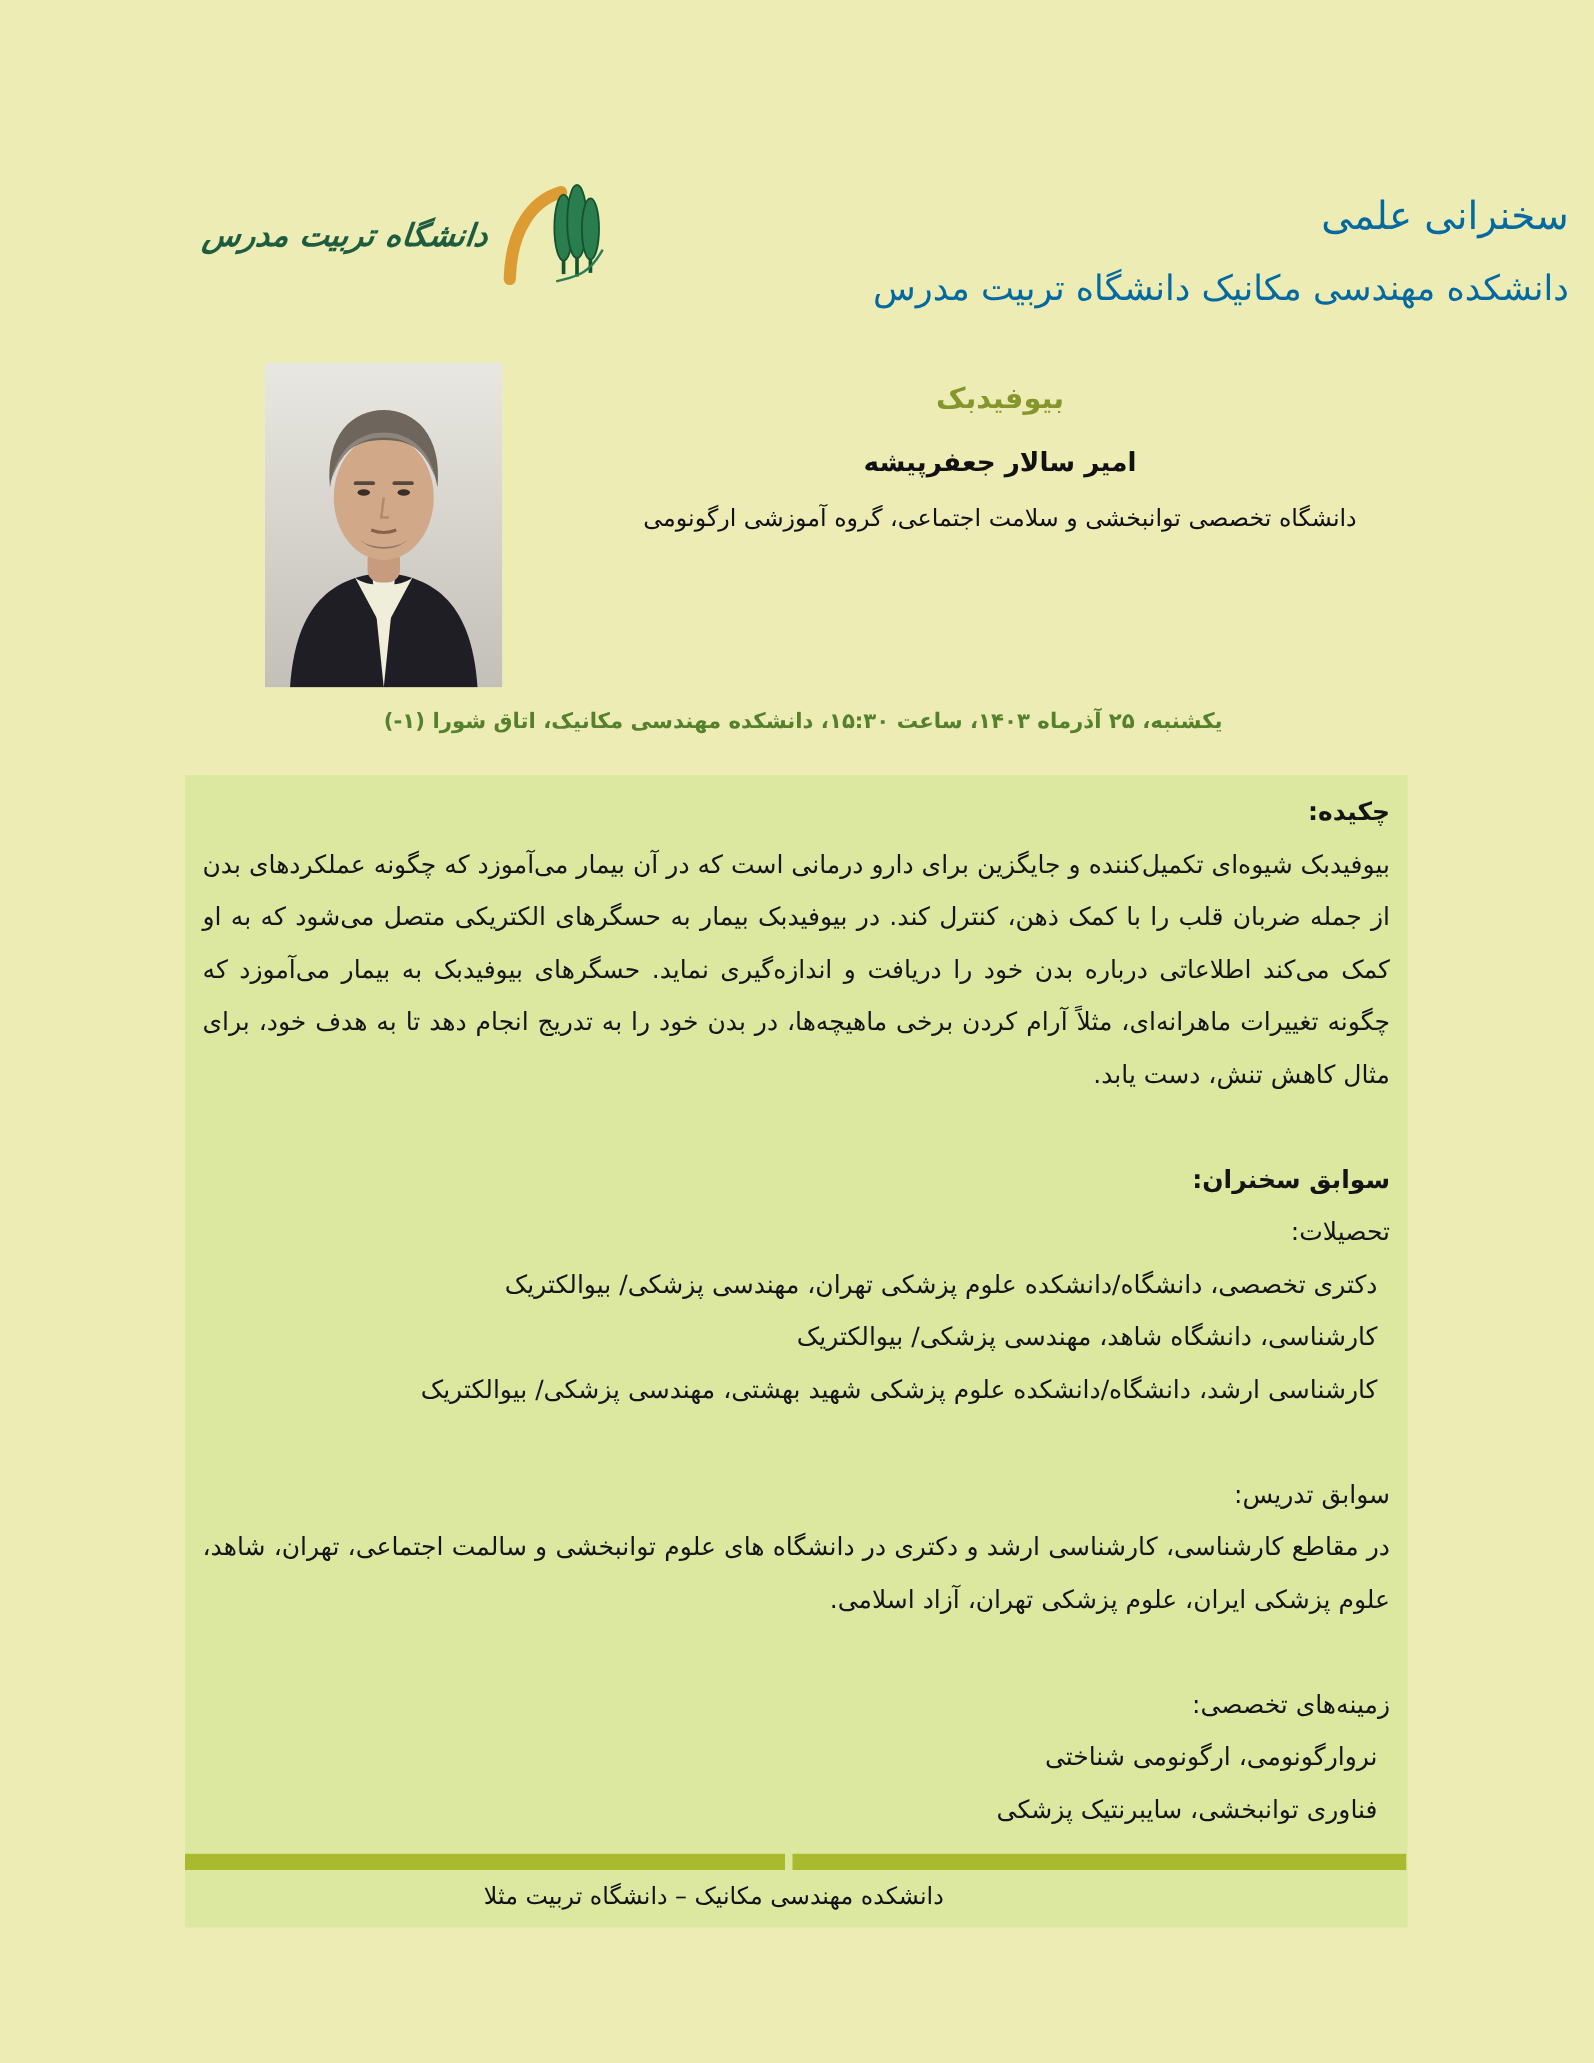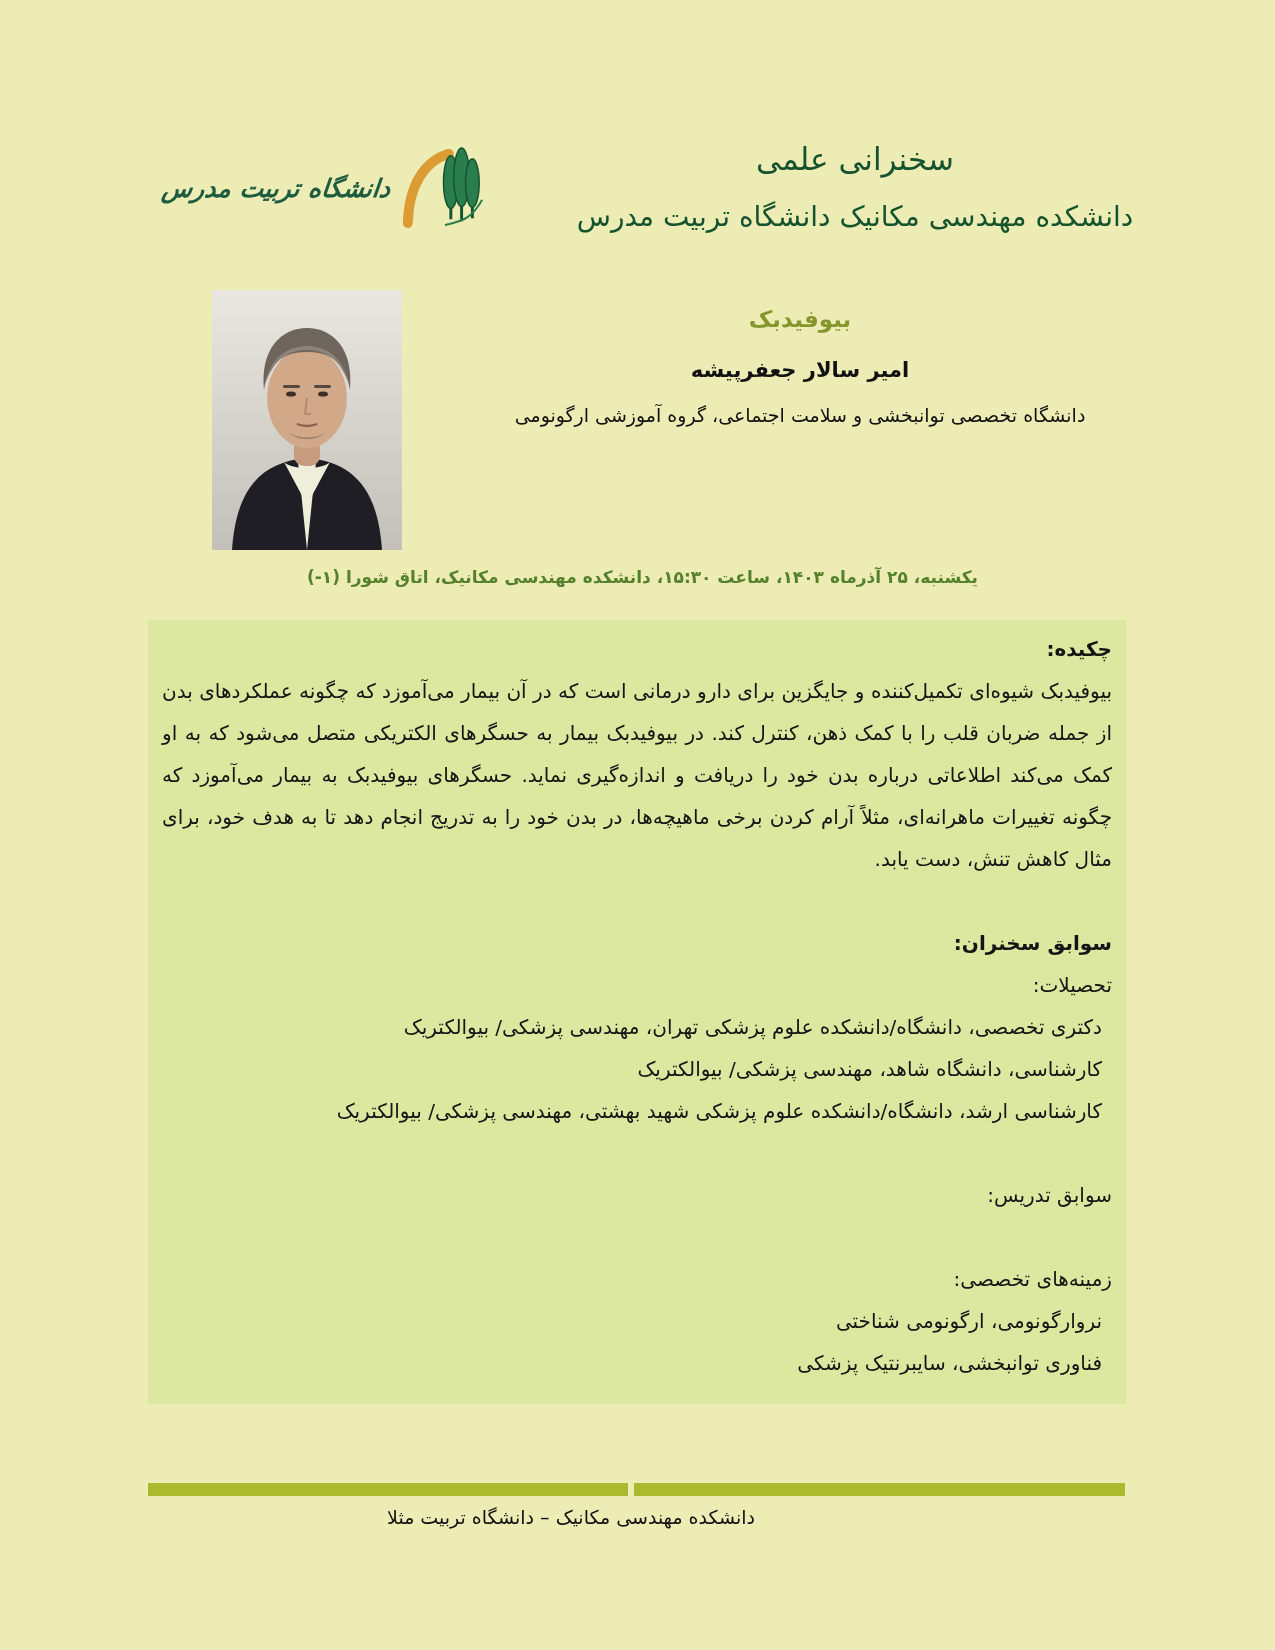--- a/index.html
+++ b/index.html
@@ -18,22 +18,22 @@
     display:flex; align-items:center; gap:10px;
   }
   .logo-calligraphy {
     color:#1e5c40; font-size:25px; font-style:italic; font-weight:bold;
     transform:skewX(-6deg); white-space:nowrap; direction:rtl;
     letter-spacing:1px;
   }
   .logo-emblem { width:88px; height:96px; flex:0 0 auto; }
 
   .header-text {
-    position:absolute; left:455px; top:136px; width:800px;
-    text-align:center; direction:rtl; color:#14532d;
+    position:absolute; left:455px; top:150px; width:800px;
+    direction:rtl; color:#0369a1;
   }
   .header-title   { font-size:31px; line-height:46px; }
   .header-subtitle{ font-size:28px; line-height:42px; margin-top:14px; }
 
   
   .photo {
     position:absolute; left:212px; top:290px; width:190px; height:260px;
     overflow:hidden;
   }
   .speaker {
@@ -46,21 +46,21 @@
 
   
   .session-line {
     position:absolute; left:150px; top:560px; width:985px;
     text-align:center; direction:rtl;
     color:#55812d; font-size:17px; font-weight:bold; line-height:34px;
   }
 
   
   .abstract-box {
-    position:absolute; left:148px; top:620px; width:978px; height:784px;
+    position:absolute; left:148px; top:620px; width:978px; height:922px;
     background:#dce8a0; direction:rtl; overflow:hidden;
     padding:8px 14px 0 14px;
     color:#151515; font-size:20px;
   }
   .abstract-box p { line-height:42px; }
   .bold-heading { font-weight:bold; }
   .justified { text-align:justify; text-justify:inter-word; }
   .gap-above { margin-top:42px; }
   .indented { padding-right:10px; }
 
@@ -151,20 +151,21 @@
     <p class="bold-heading">چکیده:</p>
     <p class="justified">بیوفیدبک شیوه‌ای تکمیل‌کننده و جایگزین برای دارو درمانی است که در آن بیمار می‌آموزد که چگونه عملکردهای بدن از جمله ضربان قلب را با کمک ذهن، کنترل کند. در بیوفیدبک بیمار به حسگرهای الکتریکی متصل می‌شود که به او کمک می‌کند اطلاعاتی درباره بدن خود را دریافت و اندازه‌گیری نماید. حسگرهای بیوفیدبک به بیمار می‌آموزد که چگونه تغییرات ماهرانه‌ای، مثلاً آرام کردن برخی ماهیچه‌ها، در بدن خود را به تدریج انجام دهد تا به هدف خود، برای مثال کاهش تنش، دست یابد.</p>
 
     <p class="bold-heading gap-above">سوابق سخنران:</p>
     <p>تحصیلات:</p>
     <p class="indented">دکتری تخصصی، دانشگاه/دانشکده علوم پزشکی تهران، مهندسی پزشکی/ بیوالکتریک</p>
     <p class="indented">کارشناسی، دانشگاه شاهد، مهندسی پزشکی/ بیوالکتریک</p>
     <p class="indented">کارشناسی ارشد، دانشگاه/دانشکده علوم پزشکی شهید بهشتی، مهندسی پزشکی/ بیوالکتریک</p>
 
     <p class="gap-above">سوابق تدریس:</p>
+    <p class="justified">در مقاطع کارشناسی، کارشناسی ارشد و دکتری در دانشگاه های علوم توانبخشی و سالمت اجتماعی، تهران، شاهد، علوم پزشکی ایران، علوم پزشکی تهران، آزاد اسلامی.</p>
 
     <p class="gap-above">زمینه‌های تخصصی:</p>
     <p class="indented">نروارگونومی، ارگونومی شناختی</p>
     <p class="indented">فناوری توانبخشی، سایبرنتیک پزشکی</p>
 
   </div>
 
   <div class="footer-bar-seg footer-bar-a"></div>
   <div class="footer-bar-seg footer-bar-b"></div>
   <div class="footer-text">دانشکده مهندسی مکانیک – دانشگاه تربیت مثلا</div>

